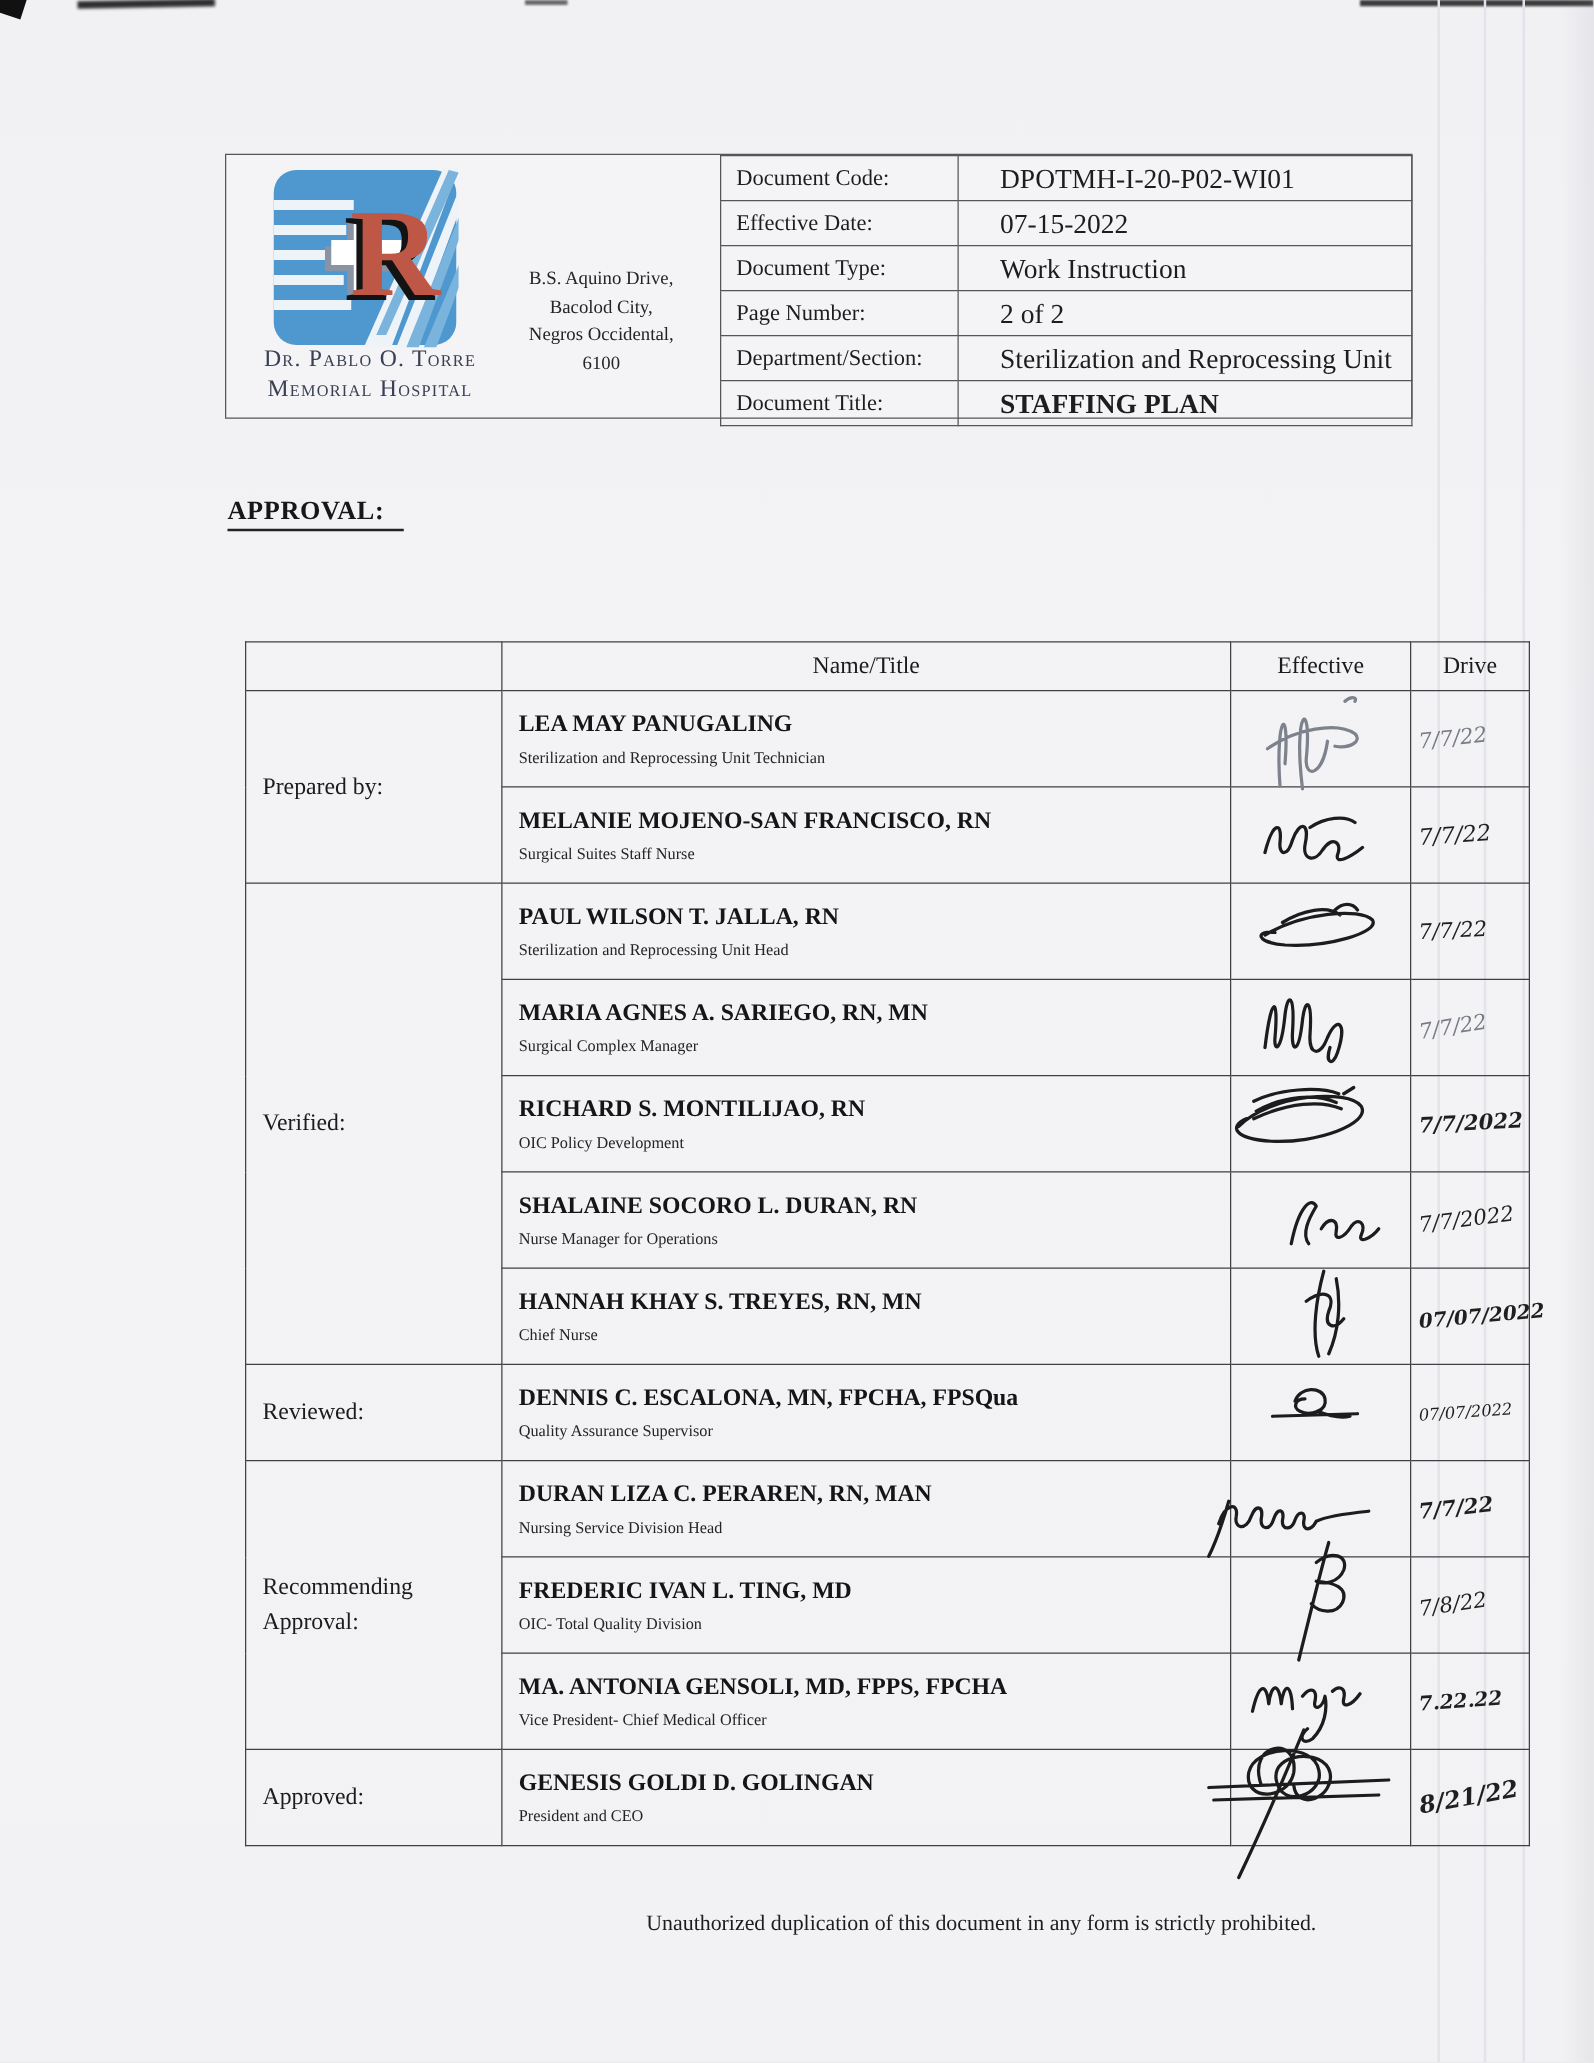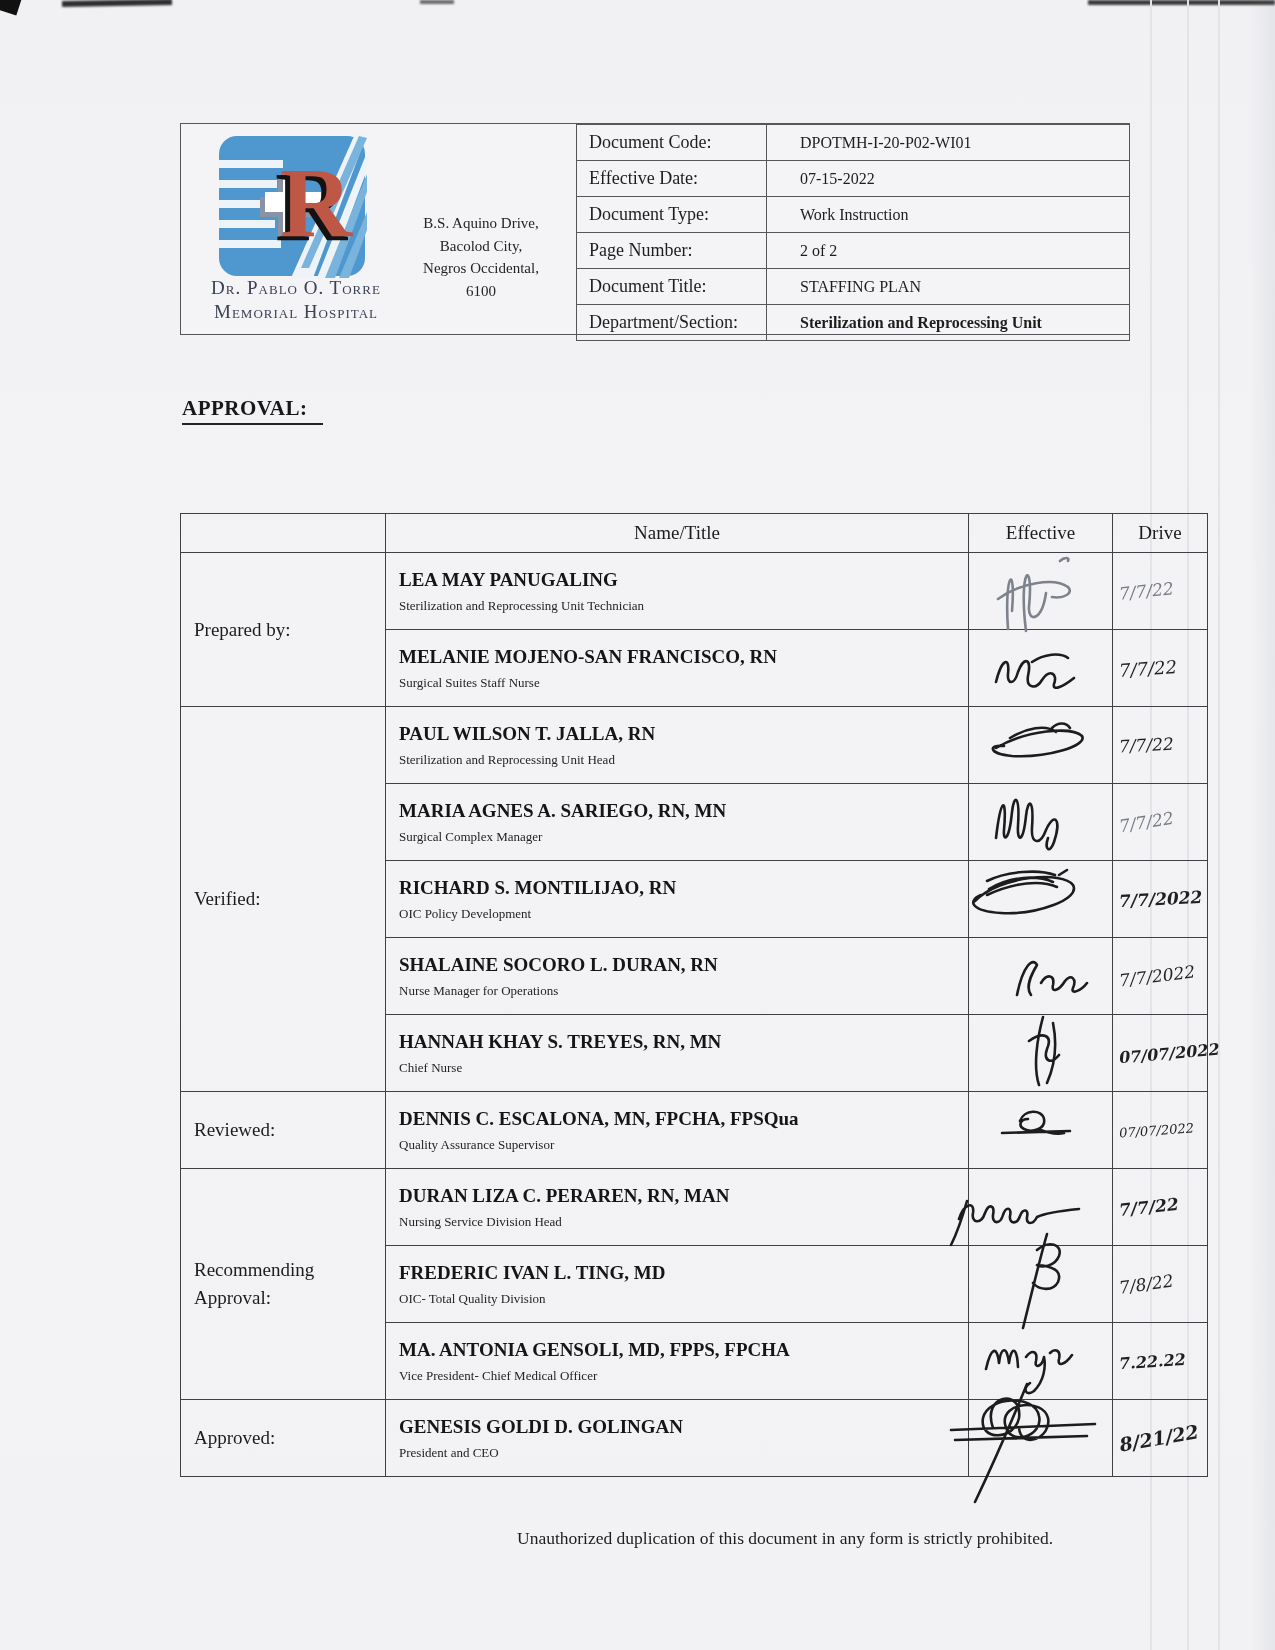--- a/index.html
+++ b/index.html
@@ -19,29 +19,29 @@
   
   .hdr{position:absolute;left:180px;top:123px;width:948px;height:210px;border:1.5px solid #55565a;background:#f4f4f6;}
   .logo-wrap{position:absolute;left:0;top:0;width:395px;height:210px;}
   .logo{position:absolute;left:36px;top:10px;}
   .hosp-name{position:absolute;left:0px;top:152px;width:230px;text-align:center;
     font-variant:small-caps;letter-spacing:1px;color:#3b4155;font-size:19px;line-height:1.28;font-weight:400;}
   .hosp-addr{position:absolute;left:222px;top:88px;width:156px;text-align:center;
     font-size:15px;line-height:1.5;color:#242424;white-space:pre-line;}
   .info-table{position:absolute;left:395px;top:0;width:553px;height:210px;border-collapse:collapse;table-layout:fixed;}
   .info-table td{border:1px solid #55565a;height:35px;padding:0 0 0 12px;font-size:18px;color:#1d1d1d;vertical-align:middle;}
-  .info-table td.val{font-size:16px;padding-left:33px;}
+  .info-table td.val{font-size:22px;padding-left:33px;}
   .info-table tr:last-child td.val{font-weight:bold;}
 
   
   .approval-h{position:absolute;left:182px;top:396px;font-size:21px;font-weight:bold;letter-spacing:.5px;
     border-bottom:2.5px solid #222;padding:0 16px 2px 0;color:#171717;}
 
   
-  .appr{position:absolute;left:180px;top:513px;width:1027px;border-collapse:collapse;table-layout:fixed;background:transparent;}
+  .appr{position:absolute;left:196px;top:513px;width:1027px;border-collapse:collapse;table-layout:fixed;background:transparent;}
   .appr th,.appr td{border:1.5px solid #404044;vertical-align:middle;overflow:visible;}
   .appr thead th{height:36px;font-weight:normal;font-size:19px;text-align:center;color:#1b1b1b;}
   .appr td{height:68px;}
   .g-label{font-size:19px;padding-left:13px;color:#1c1c1c;vertical-align:middle;line-height:1.45;}
   .nt{padding:4px 10px 4px 13px;line-height:1.6;}
   .nt .nm{font-weight:bold;font-size:19px;color:#151515;display:block;white-space:nowrap;}
   .nt .tt{font-size:13px;color:#242424;display:block;white-space:nowrap;}
   .sigcell{position:relative;}
   .sig{position:absolute;left:5px;top:3px;}
   .sig path{fill:none;stroke:#1c1c1c;stroke-width:2.6;stroke-linecap:round;stroke-linejoin:round;}
@@ -121,26 +121,26 @@
       </tr>
       <tr>
         <td>Document Type:</td>
         <td class="val">Work Instruction</td>
       </tr>
       <tr>
         <td>Page Number:</td>
         <td class="val">2 of 2</td>
       </tr>
       <tr>
+        <td>Department/Section:</td>
+        <td class="val">Sterilization and Reprocessing Unit</td>
+      </tr>
+      <tr>
         <td>Document Title:</td>
         <td class="val">STAFFING PLAN</td>
-      </tr>
-      <tr>
-        <td>Department/Section:</td>
-        <td class="val">Sterilization and Reprocessing Unit</td>
       </tr>
     </tbody>
       </table>
   </div>
 
   <div class="approval-h">APPROVAL:</div>
 
   <table class="appr">
     <colgroup>
         <col style="width:205px">

